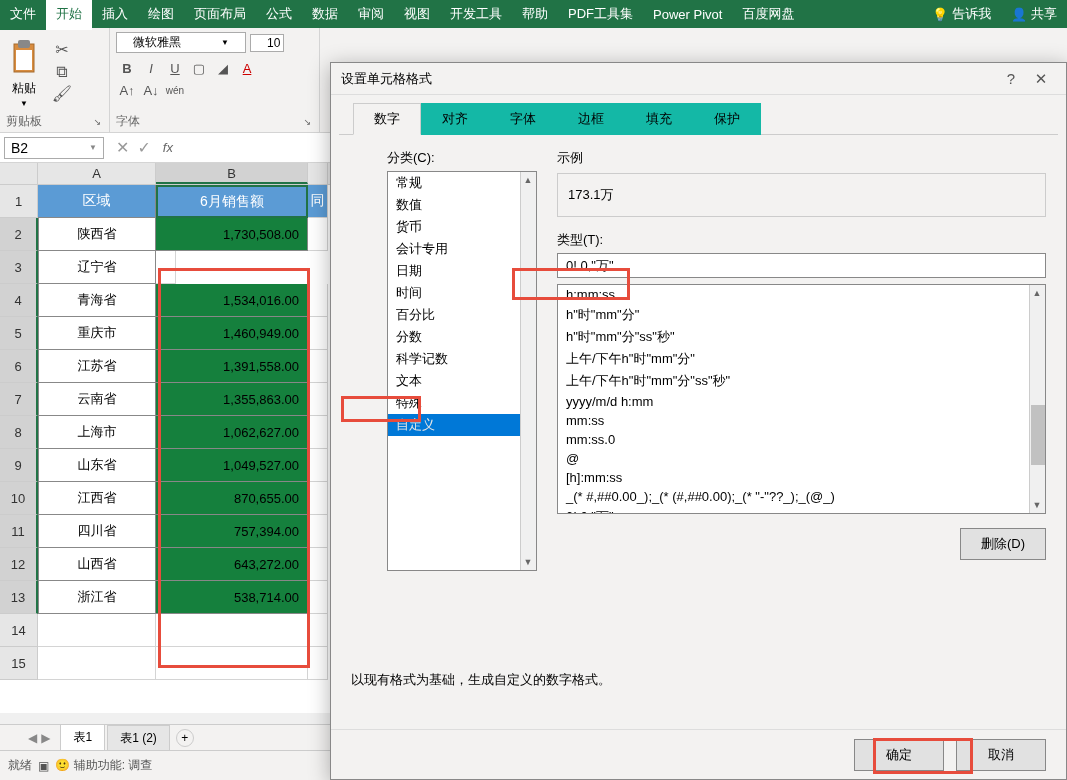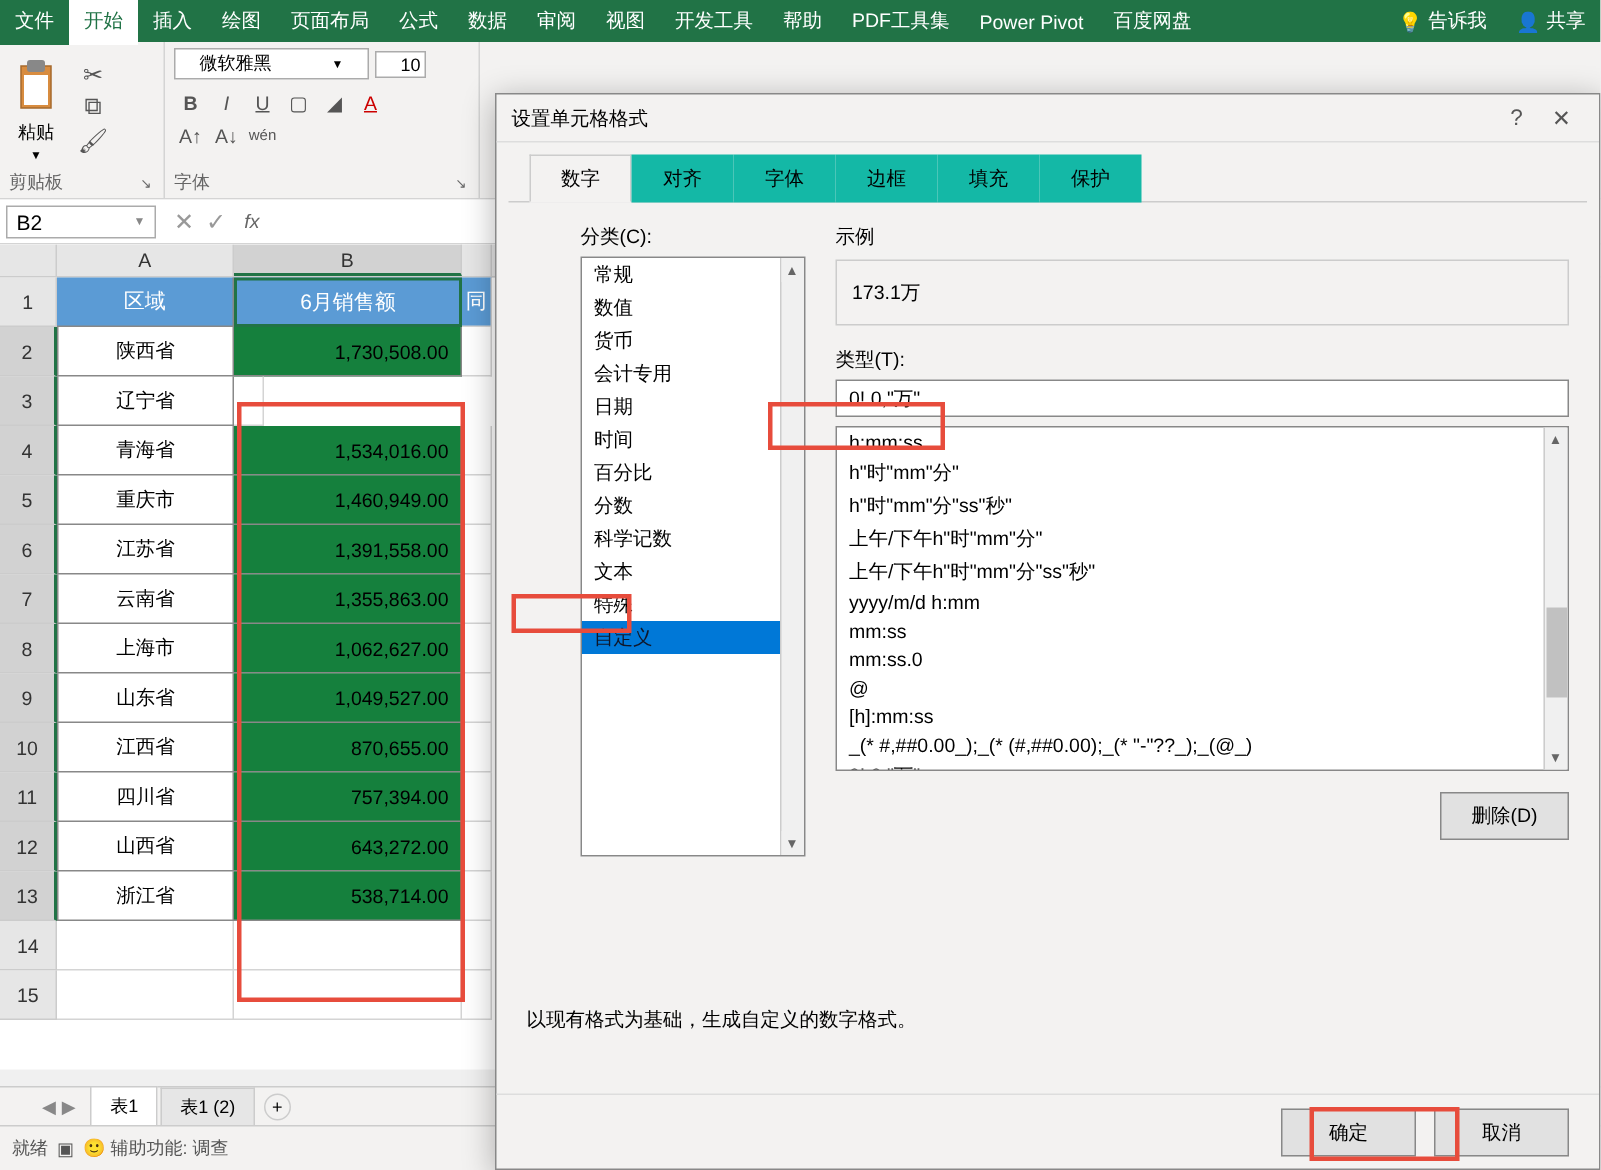--- a/index.html
+++ b/index.html
@@ -82,21 +82,21 @@
 .dialog-title-text { flex:1; }
 .dialog-title-btn { width:30px; text-align:center; font-size:15px; color:#555; cursor:pointer; }
 .dialog-tabs { display:flex; padding:8px 14px 0 14px; gap:0; border-bottom:1px solid #ccc; margin:0 8px;}
 .dialog-tab { padding:6px 20px; font-size:13px; border:1px solid transparent; cursor:pointer; background:#14b8a6; margin-bottom:-1px; }
 .dialog-tab.active { border:1px solid #ccc; border-bottom:1px solid #f3f2f1; background:#f3f2f1; }
 .dialog-body { flex:1; padding:14px 20px; display:flex; gap:20px; font-size:13px; overflow:hidden; }
 .category-panel { width:150px; display:flex; flex-direction:column;margin-left:36px; }
 .cat-label { margin-bottom:4px; }
 .cat-list { border:1px solid #888; background:#fff; height:400px; overflow:hidden; position:relative; }
 .cat-item { padding:2px 8px; cursor:pointer; }
-.cat-item.selected { background:#0078d7; color:#0f172a; }
+.cat-item.selected { background:#0078d7; color:#e5e5e5; }
 .cat-scroll { position:absolute; right:0; top:0; bottom:0; width:16px; background:#f0f0f0; border-left:1px solid #ccc; }
 .scroll-thumb { background:#c1c1c1; width:14px; margin:18px 1px 0 1px; height:50px; }
 .scroll-arrow {position:absolute; width:14px; height:16px; display:flex; align-items:center; justify-content:center; font-size:9px; color:#666; background:#f0f0f0;}
 
 .right-panel { flex:1; display:flex; flex-direction:column; }
 .sample-label { margin-bottom:6px; }
 .sample-box { border:1px solid #ccc; padding:12px 10px; margin-bottom:14px; background:#f3f2f1; }
 .type-label { margin-bottom:4px; }
 .type-input { border:1px solid #888; background:#fff; padding:4px 8px; margin-bottom:6px; width:100%; font-size:13px; font-family:inherit; }
 .type-list { border:1px solid #888; background:#fff; height:230px; overflow:hidden; position:relative; }

